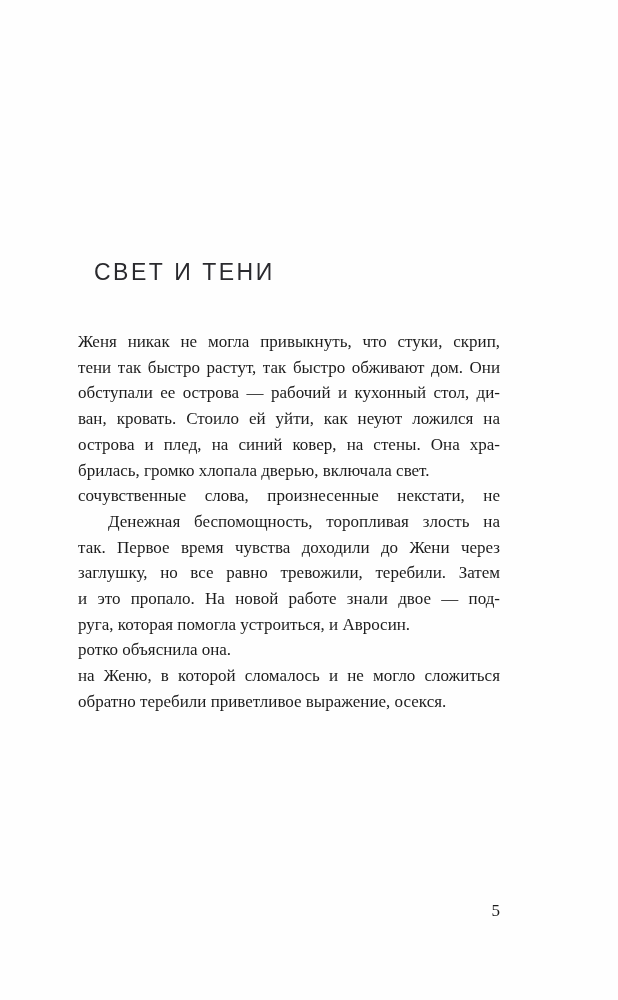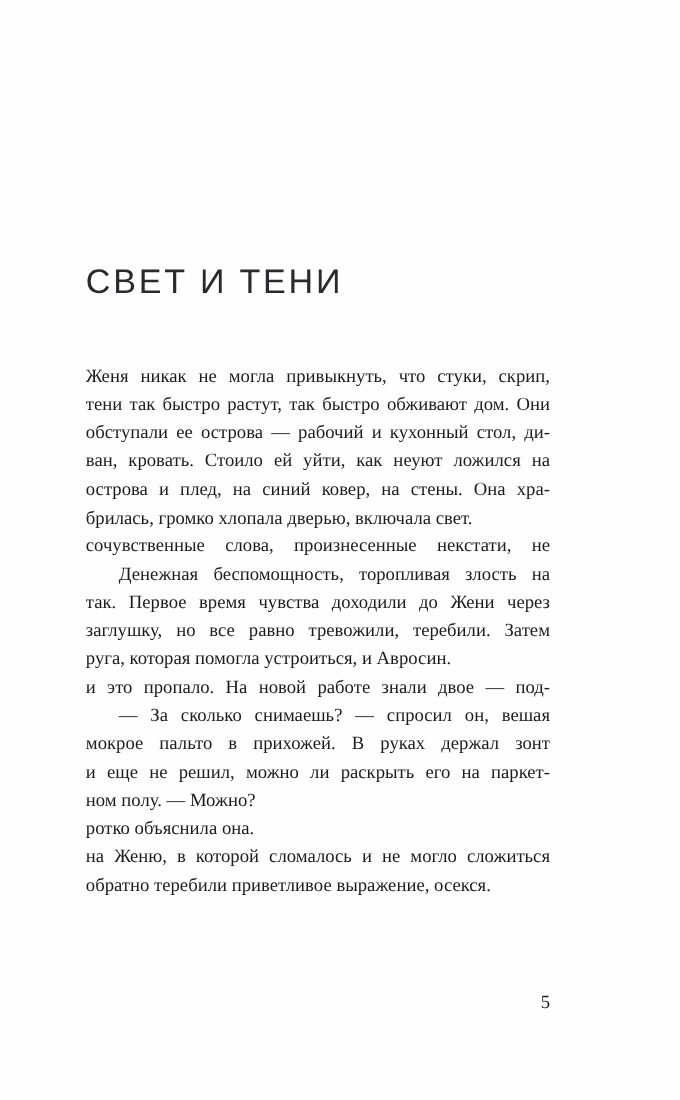--- a/index.html
+++ b/index.html
@@ -12,24 +12,24 @@
     width: 618px;
     height: 1000px;
     background: #fefefe;
     overflow: hidden;
     font-family: "Liberation Serif", serif;
   }
   .chapter-title {
     position: absolute;
     left: 78px;
     top: 244px;
-    margin: 0;
+    margin: 16px;
     font-family: "Liberation Sans", sans-serif;
     font-weight: 300;
-    font-size: 31px;
+    font-size: 23px;
     line-height: 24px;
     letter-spacing: 2.5px;
     color: #2a2a2e;
     white-space: nowrap;
   }
   .text-block {
     position: absolute;
     left: 78px;
     top: 329px;
     width: 422px;
@@ -76,28 +76,22 @@
         <div class="line">обступали ее острова — рабочий и кухонный стол, ди-</div>
         <div class="line">ван, кровать. Стоило ей уйти, как неуют ложился на</div>
         <div class="line">острова и плед, на синий ковер, на стены. Она хра-</div>
         <div class="line last">брилась, громко хлопала дверью, включала свет.</div>
       </div>
       <div class="para">
         <div class="line">сочувственные слова, произнесенные некстати, не</div>
         <div class="line ind">Денежная беспомощность, торопливая злость на</div>
         <div class="line">так. Первое время чувства доходили до Жени через</div>
         <div class="line">заглушку, но все равно тревожили, теребили. Затем</div>
+        <div class="line">и это пропало. На новой работе знали двое — под-</div>
         <div class="line last">руга, которая помогла устроиться, и Авросин.</div>
-        <div class="line">и это пропало. На новой работе знали двое — под-</div>
-      </div>
-      <div class="para">
-        <div class="line ind">— За сколько снимаешь? — спросил он, вешая</div>
-        <div class="line">мокрое пальто в прихожей. В руках держал зонт</div>
-        <div class="line">и еще не решил, можно ли раскрыть его на паркет-</div>
-        <div class="line last">ном полу. — Можно?</div>
       </div>
       <div class="para">
         <div class="line last">ротко объяснила она.</div>
       </div>
       <div class="para">
         <div class="line">на Женю, в которой сломалось и не могло сложиться</div>
         <div class="line last">обратно теребили приветливое выражение, осекся.</div>
       </div>
     </div>
 

